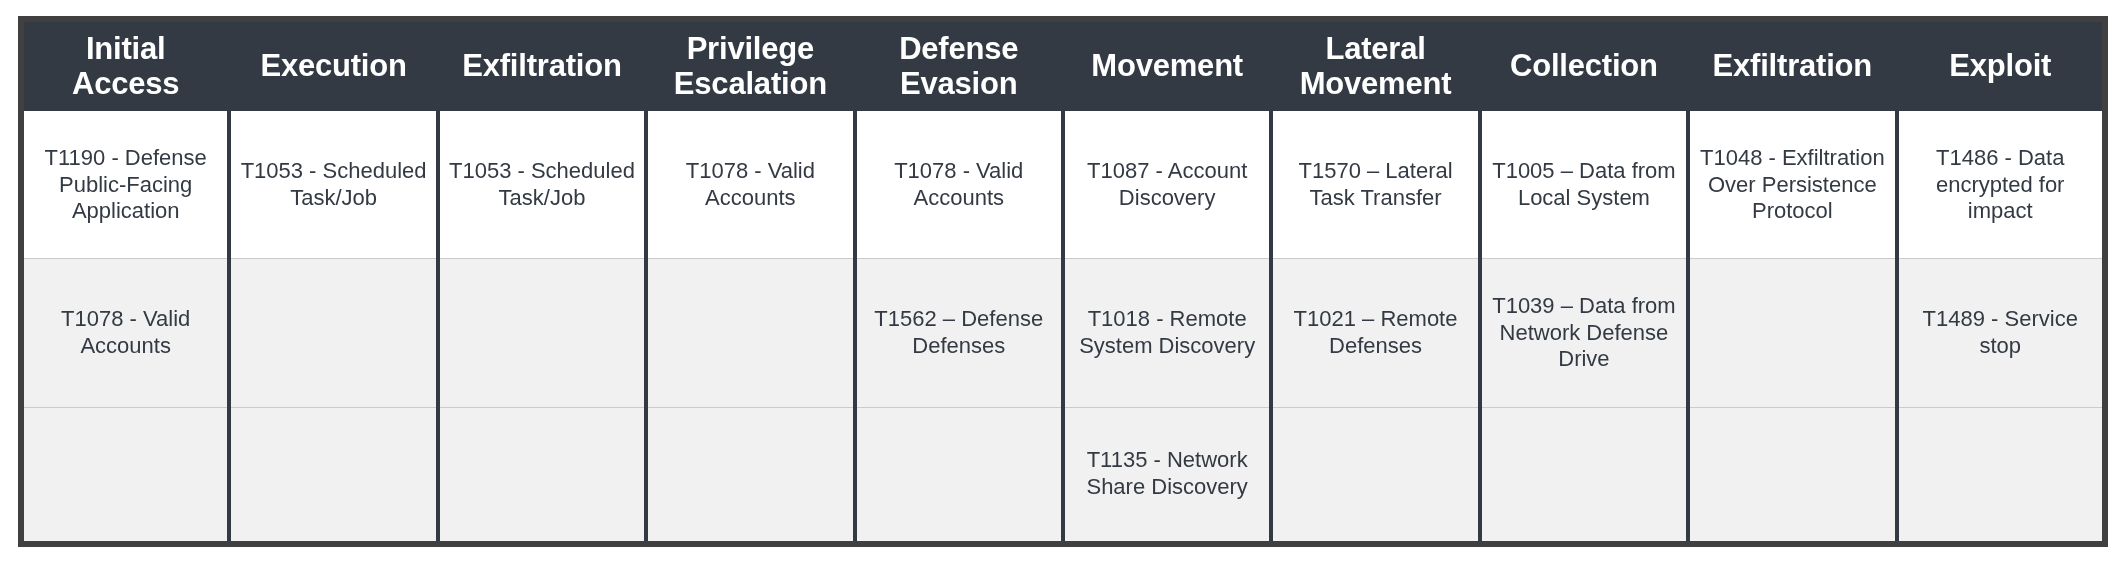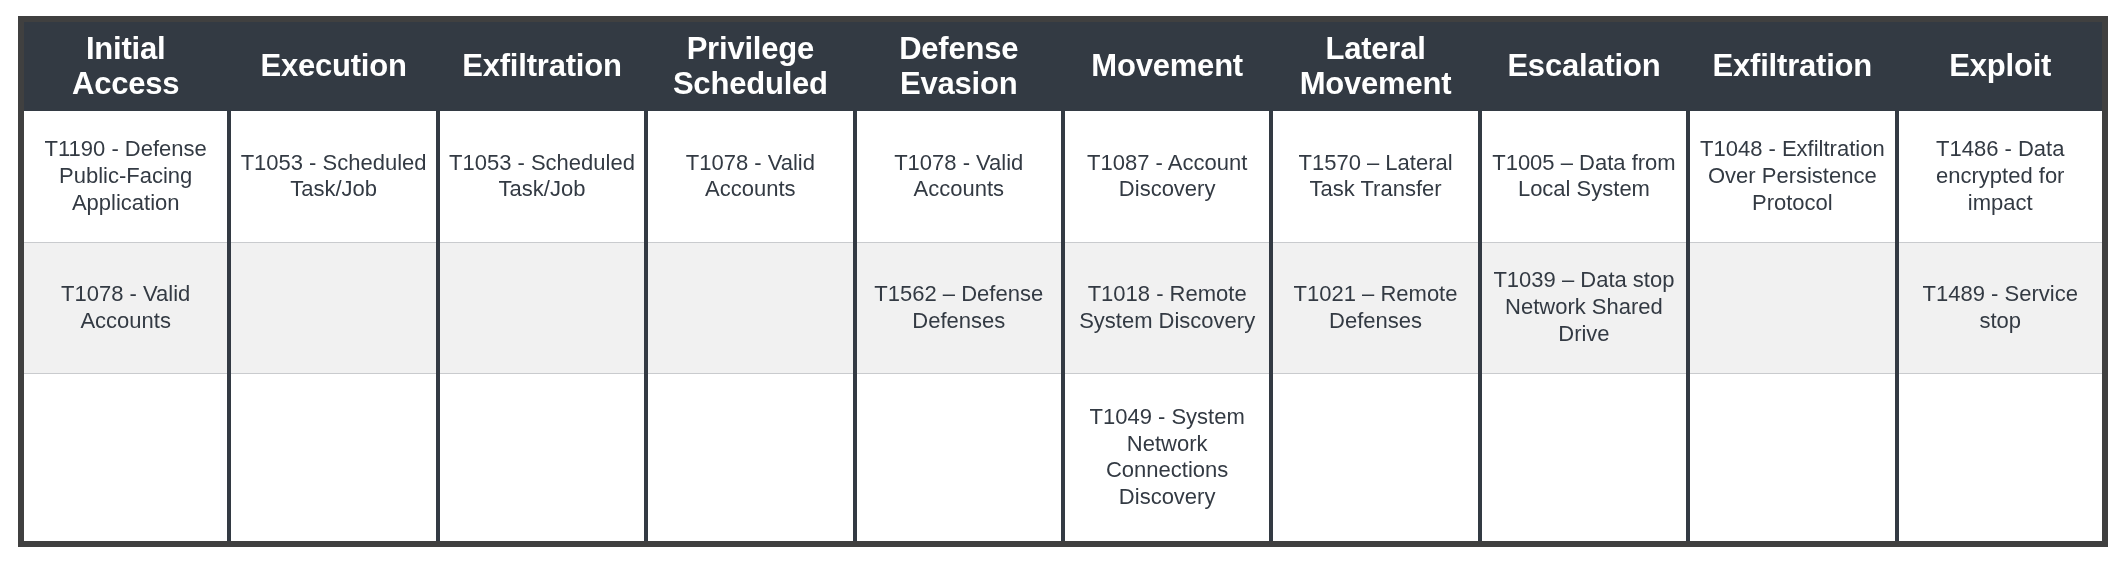--- a/index.html
+++ b/index.html
@@ -81,25 +81,25 @@
 </head>
 <body>
 
 <div id="matrix-wrap">
   <table class="attack-matrix">
     <thead>
       <tr>
         <th>Initial Access</th>
         <th>Execution</th>
         <th>Exfiltration</th>
-        <th>Privilege Scheduled</th>
+        <th>Privilege Escalation</th>
         <th>Defense Evasion</th>
         <th>Movement</th>
         <th>Lateral Movement</th>
-        <th>Escalation</th>
+        <th>Collection</th>
         <th>Exfiltration</th>
         <th>Exploit</th>
       </tr>
     </thead>
     <tbody>
 
       <tr class="r0">
         <td>T1190 - Defense Public-Facing Application</td>
         <td>T1053 - Scheduled Task/Job</td>
         <td>T1053 - Scheduled Task/Job</td>
@@ -113,34 +113,34 @@
       </tr>
 
       <tr class="r1 alt">
         <td>T1078 - Valid Accounts</td>
         <td class="empty-cell"></td>
         <td class="empty-cell"></td>
         <td class="empty-cell"></td>
         <td>T1562 – Defense Defenses</td>
         <td>T1018 - Remote System Discovery</td>
         <td>T1021 – Remote Defenses</td>
-        <td>T1039 – Data stop Network Shared Drive</td>
+        <td>T1039 – Data from Network Defense Drive</td>
         <td class="empty-cell"></td>
         <td>T1489 - Service stop</td>
       </tr>
 
-      <tr class="r2">
+
+      <tr class="r3 alt">
         <td class="empty-cell"></td>
         <td class="empty-cell"></td>
         <td class="empty-cell"></td>
         <td class="empty-cell"></td>
         <td class="empty-cell"></td>
-        <td>T1049 - System Network Connections Discovery</td>
+        <td>T1135 - Network Share Discovery</td>
         <td class="empty-cell"></td>
         <td class="empty-cell"></td>
         <td class="empty-cell"></td>
         <td class="empty-cell"></td>
       </tr>
 
-
     </tbody>
   </table>
 </div>
 
 </body></html>

